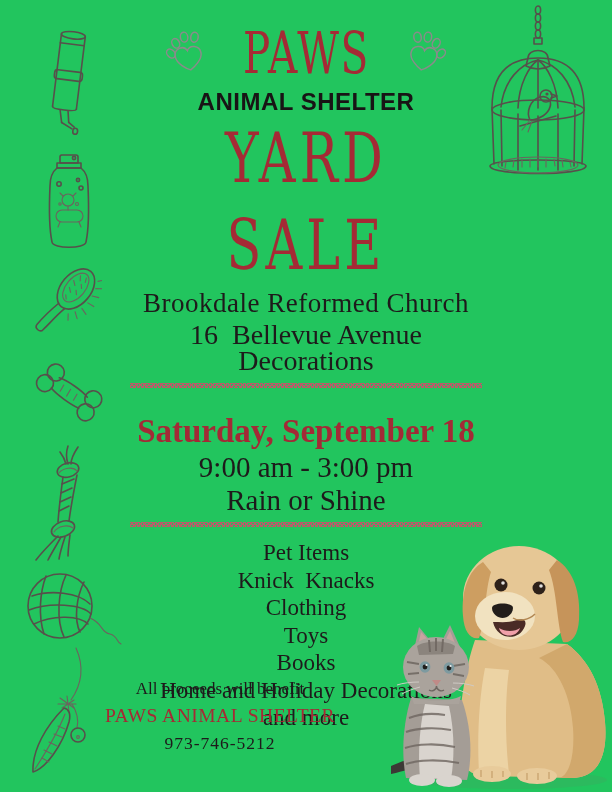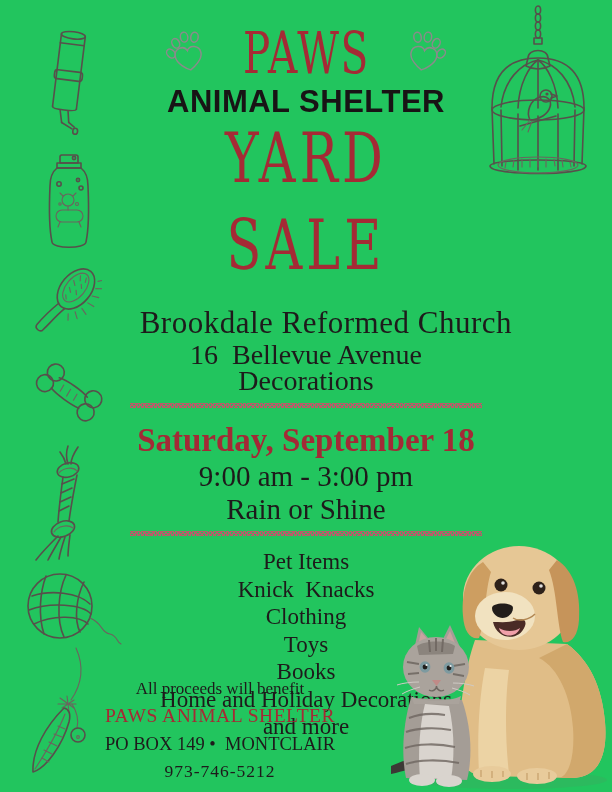--- a/index.html
+++ b/index.html
@@ -6,31 +6,31 @@
   .page{position:relative;width:612px;height:792px;background:#22c55e;overflow:hidden;
         font-family:"Liberation Serif",serif;color:#1e1a1b;}
   .sketch{stroke:#57504b;fill:none;stroke-width:1.6;stroke-linecap:round;stroke-linejoin:round;}
   .sketch-thin{stroke:#6b645e;fill:none;stroke-width:1.1;stroke-linecap:round;}
   .icon-abs{position:absolute;}
   .center-col{position:absolute;left:100px;top:24px;width:412px;text-align:center;}
   .org-row{display:flex;align-items:center;justify-content:center;gap:14px;height:58px;}
   .org-name{display:inline-block;font-family:"DejaVu Serif",serif;font-size:52px;
             color:#a52a35;letter-spacing:2px;transform:scale(0.78,1.12);transform-origin:center;
             line-height:1;}
-  .org-subtitle{font-family:"Liberation Sans",sans-serif;font-weight:bold;font-size:31px;
+  .org-subtitle{font-family:"Liberation Sans",sans-serif;font-weight:bold;font-size:24px;
             line-height:40px;letter-spacing:0.5px;color:#181415;}
   .event-title{display:inline-block;font-family:"DejaVu Serif",serif;font-size:62px;line-height:78px;
             color:#a52a35;letter-spacing:5px;transform:scale(0.82,1.12);transform-origin:center;margin-top:2px;}
-  .venue-name{font-size:31px;line-height:38px;margin-top:24px;letter-spacing:0.5px;text-align:right;}
+  .venue-name{font-size:27px;line-height:38px;margin-top:4px;letter-spacing:0.5px;}
   .venue-line{font-size:28px;line-height:26px;white-space:pre;}
   .divider{height:5px;margin:9px 30px 0 30px;
      background:repeating-linear-gradient(45deg,#b4606a 0 1.5px,rgba(0,0,0,0) 1.5px 3px),
                 repeating-linear-gradient(-45deg,#b4606a 0 1.5px,rgba(0,0,0,0) 1.5px 3px);}
   .divider.second{margin-top:5px;}
-  .sched-date{font-size:33px;line-height:40px;margin-top:12px;color:#a32a36;font-weight:600;}
+  .sched-date{font-size:33px;line-height:40px;margin-top:23px;color:#a32a36;font-weight:600;}
   .sched-time{font-size:29px;line-height:33px;}
   .sched-note{font-size:29px;line-height:33px;}
   .items{margin-top:12px;}
   .item-line{font-size:23px;line-height:27.5px;white-space:pre;}
   .footer{position:absolute;left:104px;top:678px;width:232px;text-align:center;}
   .f-proceeds{font-size:17px;line-height:22px;}
   .f-org{font-size:19.5px;line-height:26px;color:#a52a35;margin-top:3px;letter-spacing:0.5px;}
   .f-box{font-size:18.5px;line-height:26px;margin-top:2px;white-space:pre;}
   .f-phone{font-size:17.5px;line-height:24px;margin-top:2px;letter-spacing:1px;}
   .photo{position:absolute;left:388px;top:528px;width:224px;height:264px;}
@@ -217,21 +217,20 @@
       <div class="item-line">Toys</div>
       <div class="item-line">Books</div>
       <div class="item-line">Home and Holiday Decorations</div>
       <div class="item-line">and more</div>
     </div>
   </div>
 
   <div class="footer">
     <div class="f-proceeds">All proceeds will benefit</div>
     <div class="f-org">PAWS ANIMAL SHELTER</div>
-    <div class="f-box">PO BOX 149 •  MONTCLAIR</div>
     <div class="f-phone">973-746-5212</div>
   </div>
 
   <svg class="photo" viewBox="0 0 222 264">
     <ellipse cx="122" cy="252" rx="96" ry="9" fill="rgba(120,110,95,0.12)"></ellipse>
 
     <g>
       <path d="M86 112 C76 140 71 180 69 210 C67 236 80 248 96 248 L182 250 C208 250 219 230 216 194 C213 158 200 132 178 116 Z" fill="#e0bd87"></path>
       <path d="M150 130 C170 140 182 170 184 200 C186 228 180 248 170 250 L182 250 C208 250 219 230 216 194 C213 158 200 132 178 116 Z" fill="#d1a86c"></path>
       <path d="M96 140 C90 170 88 210 90 244 L120 246 C116 210 116 170 120 142 Z" fill="#ecd3a4"></path>

